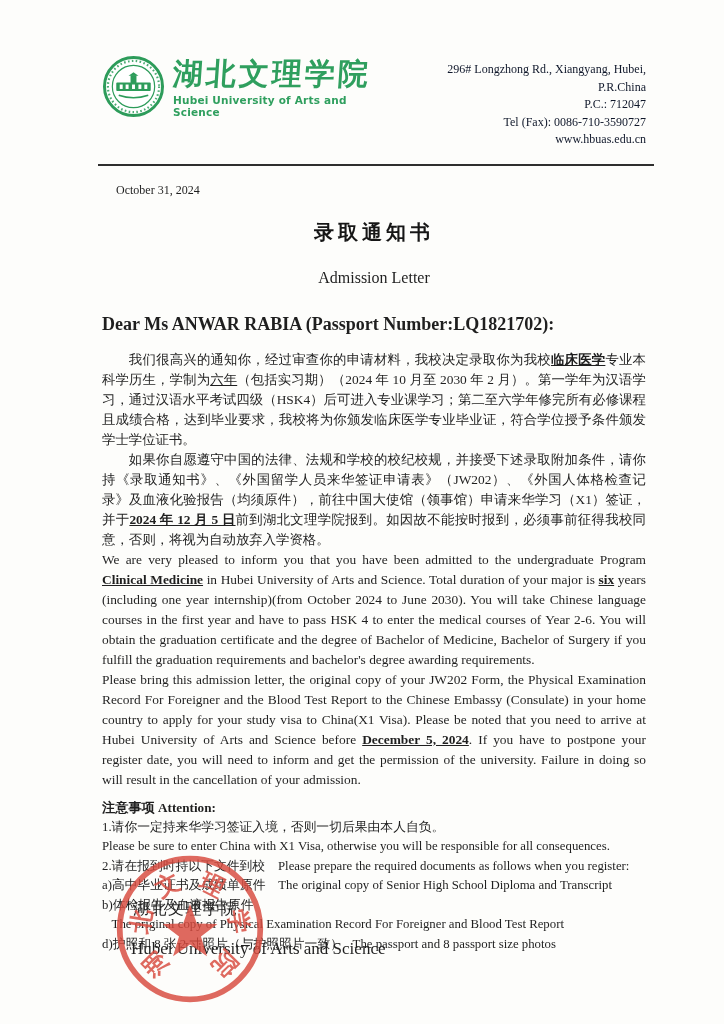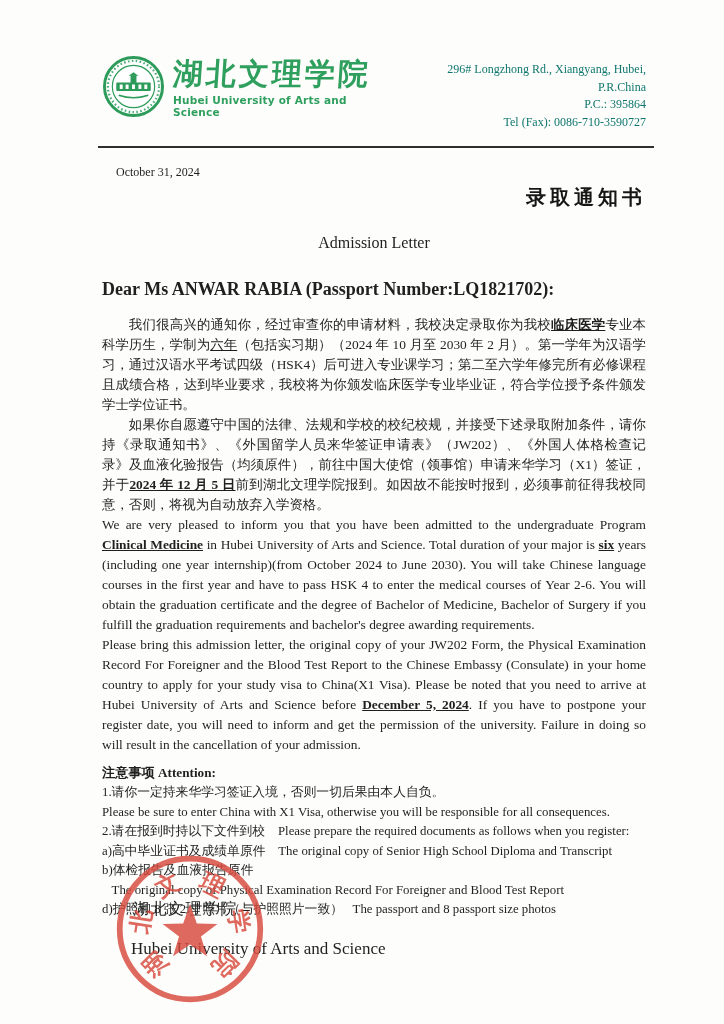--- a/index.html
+++ b/index.html
@@ -15,25 +15,25 @@
   .emblem { width:63px; height:63px; flex:0 0 auto; }
   .brand-text { padding-top:4px; }
   .brand-cn {
     font-size:30px; font-weight:bold; color:#2f9f5e; letter-spacing:3px;
     line-height:32px; transform:skewX(-4deg);
   }
   .brand-en {
     font-size:10.5px; font-weight:bold; color:#2f9f5e; margin-top:4px;
     font-family:"DejaVu Sans","Liberation Sans",sans-serif; letter-spacing:0.2px;
   }
-  .contact { text-align:right; font-size:12px; line-height:17.5px; padding-top:7px; color:#0f766e; }
+  .contact { text-align:right; font-size:12px; line-height:17.5px; padding-top:7px; color:#0f172a; }
   .rule { border:none; border-top:2px solid #2e2e2e; margin:15px 0 0 -4px; width:556px; }
   
   .date { margin:17px 0 0 14px; font-size:12px; }
-  .title-cn { text-align:right; font-size:20px; font-weight:bold; letter-spacing:4px; margin:4px 0 0; color:#161616; }
+  .title-cn { text-align:center; font-size:20px; font-weight:bold; letter-spacing:4px; margin:21px 0 0; color:#161616; }
   .title-en { text-align:center; font-size:16px; font-weight:normal; margin:23px 0 4px; }
   .salutation { font-weight:bold; font-size:18px; margin:27px 0 0; }
   .para { font-size:13.4px; line-height:20px; text-align:justify; margin:0; }
   .para.gap-top { margin-top:15px; }
   .indent { text-indent:2em; }
   .para span.b { font-weight:bold; }
   .para span.u { text-decoration:underline; }
   
   .attention { margin-top:7px; font-size:12.8px; }
   .attn-head { font-weight:bold; line-height:21px; font-size:13.2px; }
@@ -65,22 +65,23 @@
         <rect x="43" y="30" width="3" height="4.5" fill="#ffffff"></rect>
         <path d="M17 41 Q32 46 47 41" fill="none" stroke="#2d9c5a" stroke-width="1.6"></path>
       </svg>
       <div class="brand-text">
         <div class="brand-cn">湖北文理学院</div>
         <div class="brand-en">Hubei University of Arts and Science</div>
       </div>
     </div>
     <div class="contact">
       <div>296# Longzhong Rd., Xiangyang, Hubei, P.R.China</div>
-      <div>P.C.:  395864</div>
+      <div>P.C.:  712047</div>
       <div>Tel (Fax):  0086-710-3590727</div>
+      <div>www.hbuas.edu.cn</div>
     </div>
   </div>
 
   <hr class="rule">
 
   <div class="date">October 31, 2024</div>
   <div class="title-cn">录取通知书</div>
   <div class="title-en">Admission Letter</div>
   <p class="salutation">Dear Ms ANWAR RABIA (Passport Number:LQ1821702):</p>
 

